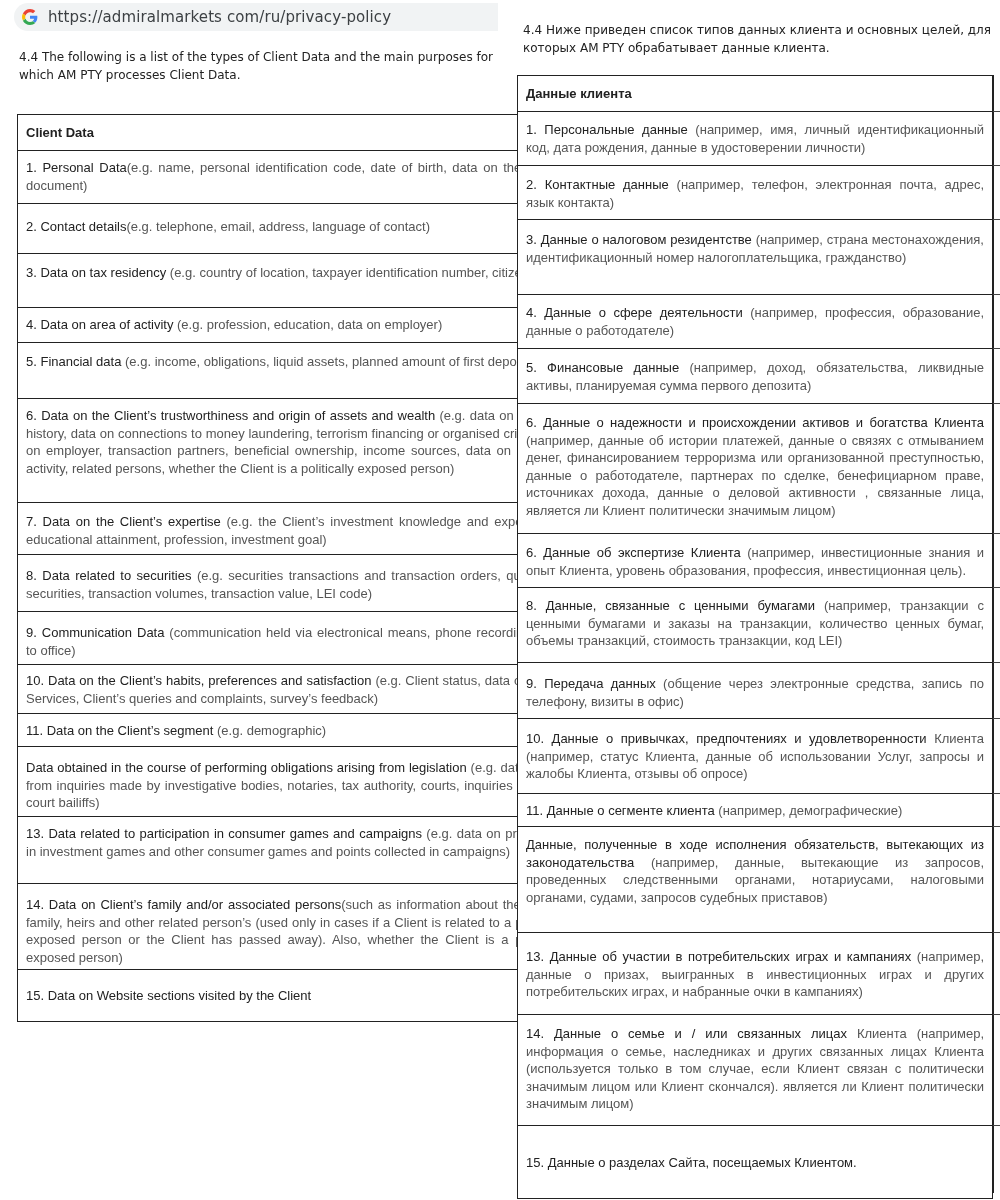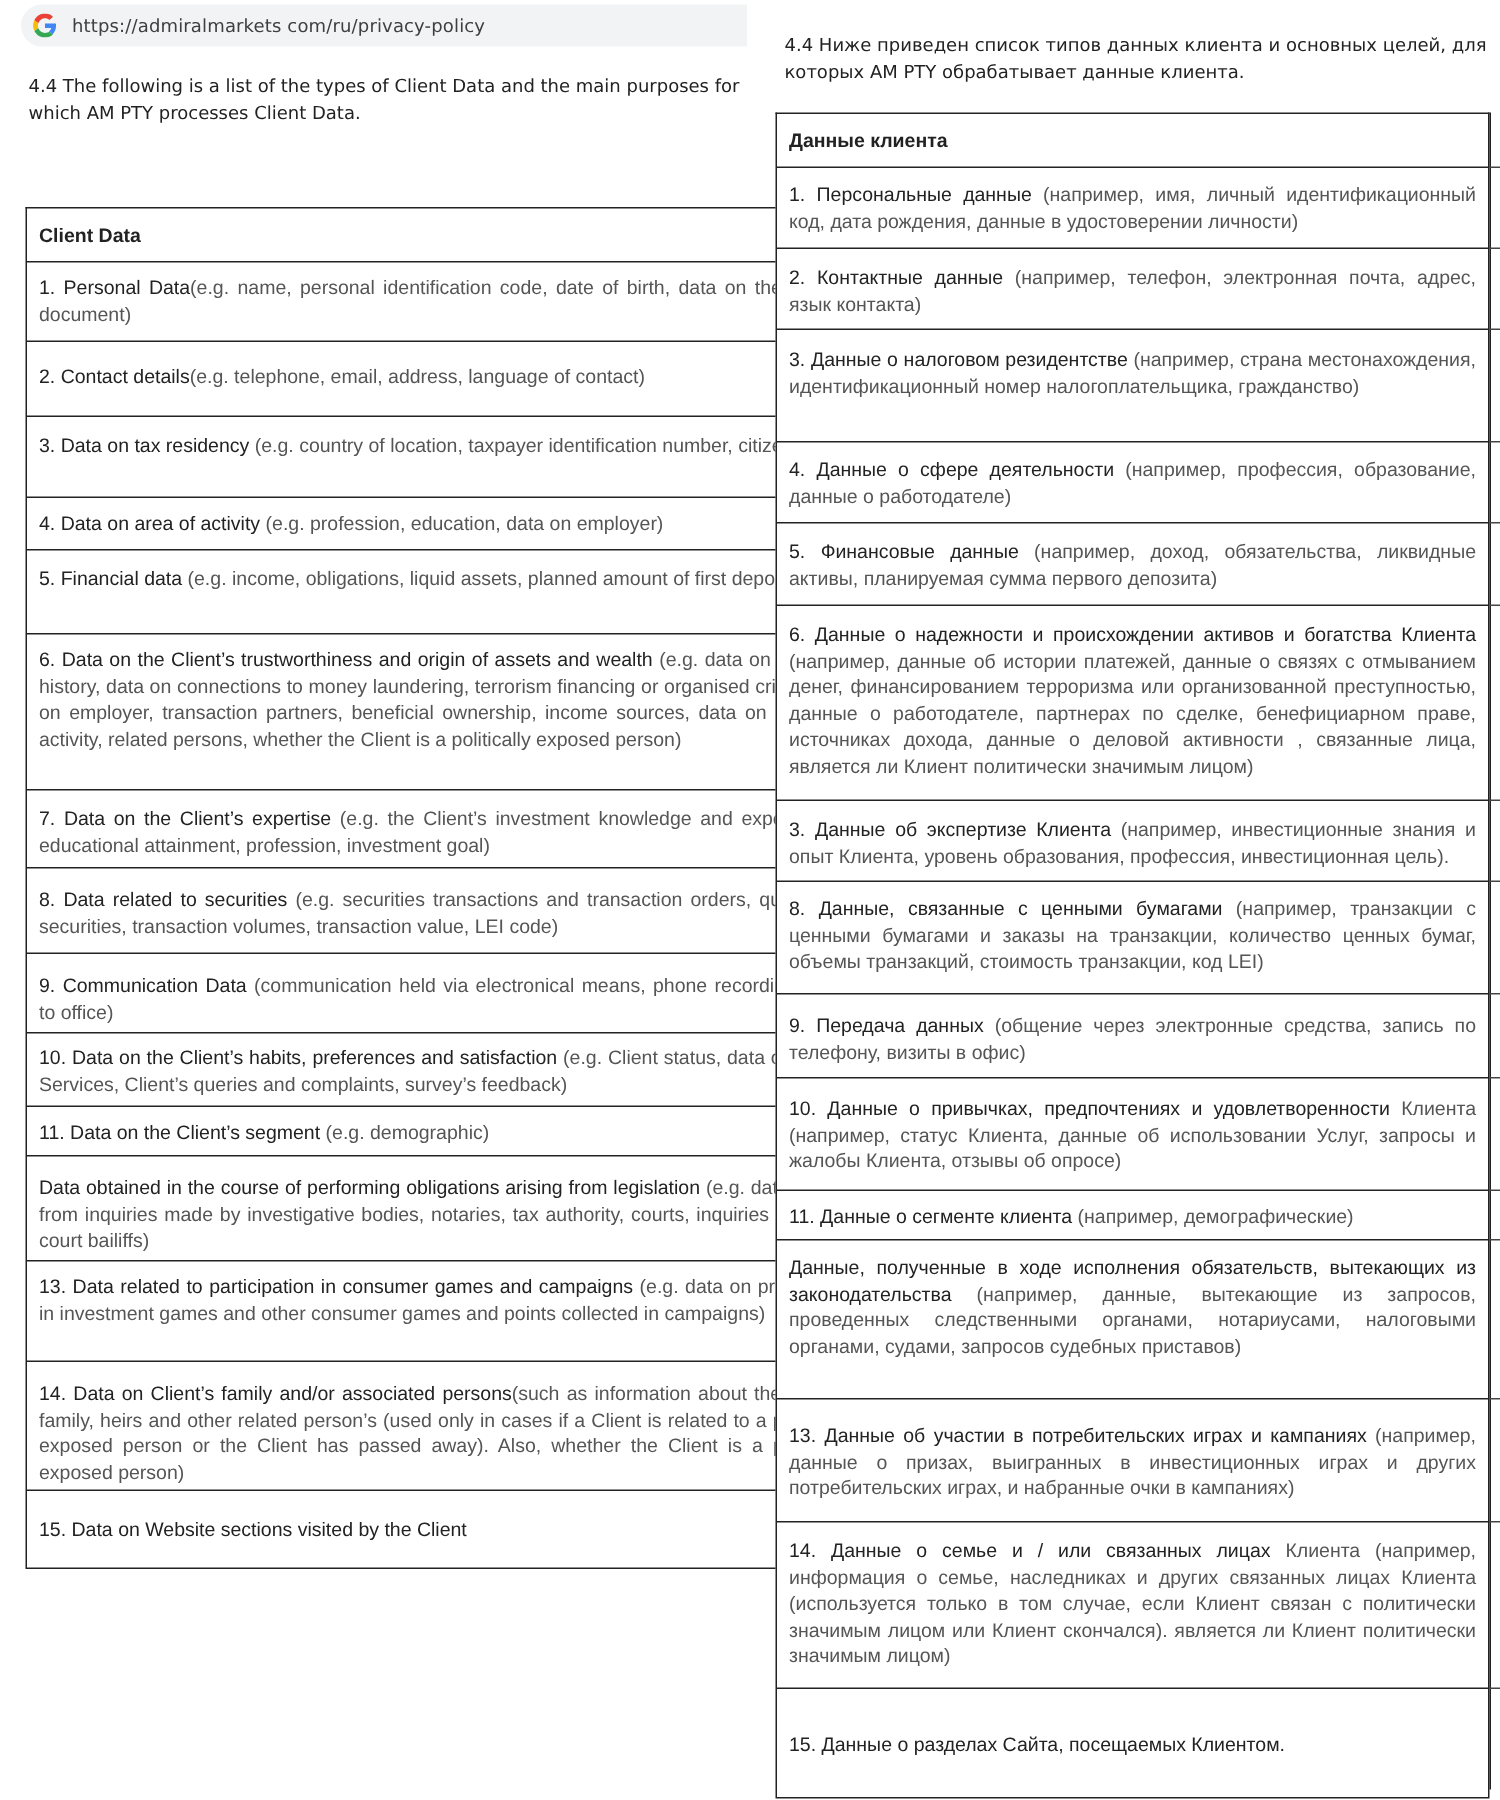--- a/index.html
+++ b/index.html
@@ -7,34 +7,34 @@
     body { position: relative; font-family: "Liberation Sans", "DejaVu Sans", sans-serif; color: #333; }
 
     .urlbar {
       position: absolute; left: 14px; top: 3px; width: 484px; height: 28px;
       background: #f1f3f4; border-radius: 14px 0 0 14px;
       display: flex; align-items: center; padding-left: 8px;
     }
     .g-icon {
       width: 16px; height: 16px; margin-right: 10px; display: inline-block;
     }
-    .url-text { font-size: 12px; color: #3c4043; font-family: "DejaVu Sans", sans-serif; letter-spacing: 0.1px; text-align: right; }
+    .url-text { font-size: 15px; color: #3c4043; font-family: "DejaVu Sans", sans-serif; letter-spacing: 0.1px; text-align: right; }
 
     .intro {
       position: absolute; font-family: "DejaVu Sans", sans-serif;
       font-size: 12px; line-height: 18px; color: #222;
     }
     .intro-en { left: 19px; top: 48px; width: 480px; }
     .intro-ru { left: 523px; top: 21px; width: 477px; }
 
     .tbl {
       position: absolute; border: 1.5px solid #222; border-bottom: none;
       background: #fff;
     }
-    .tbl-en { left: 17px; top: 114px; width: 560px; margin-top: 24px; }
+    .tbl-en { left: 17px; top: 114px; width: 560px; }
     .tbl-ru { left: 517px; top: 75px; width: 476px; }
 
     .row {
       border-bottom: 1.5px solid #222;
       padding: 8px 8px 0 8px;
       font-size: 13px; line-height: 17.5px; color: #555;
       text-align: justify;
       overflow: hidden;
     }
     .row b { color: #222; font-weight: normal; }
@@ -85,21 +85,21 @@
 </div>
 
 <div class="tbl tbl-ru">
   <div class="row hdr" style="height:36px">Данные клиента</div>
   <div class="row" style="height:54px;padding-top:9px"><b>1. Персональные данные</b><span> (например, имя, личный идентификационный код, дата рождения, данные в удостоверении личности)</span></div>
   <div class="row" style="height:54px;padding-top:10px"><b>2. Контактные данные</b><span> (например, телефон, электронная почта, адрес, язык контакта)</span></div>
   <div class="row" style="height:75px;padding-top:11px"><b>3. Данные о налоговом резидентстве</b><span> (например, страна местонахождения, идентификационный номер налогоплательщика, гражданство)</span></div>
   <div class="row" style="height:54px;padding-top:9px"><b>4. Данные о сфере деятельности</b><span> (например, профессия, образование, данные о работодателе)</span></div>
   <div class="row" style="height:55px;padding-top:10px"><b>5. Финансовые данные</b><span> (например, доход, обязательства, ликвидные активы, планируемая сумма первого депозита)</span></div>
   <div class="row" style="height:130px;padding-top:10px"><b>6. Данные о надежности и происхождении активов и богатства Клиента</b><span> (например, данные об истории платежей, данные о связях с отмыванием денег, финансированием терроризма или организованной преступностью, данные о работодателе, партнерах по сделке, бенефициарном праве, источниках дохода, данные о деловой активности , связанные лица, является ли Клиент политически значимым лицом)</span></div>
-  <div class="row" style="height:54px;padding-top:10px"><b>3. Данные об экспертизе Клиента</b><span> (например, инвестиционные знания и опыт Клиента, уровень образования, профессия, инвестиционная цель).</span></div>
+  <div class="row" style="height:54px;padding-top:10px"><b>6. Данные об экспертизе Клиента</b><span> (например, инвестиционные знания и опыт Клиента, уровень образования, профессия, инвестиционная цель).</span></div>
   <div class="row" style="height:75px;padding-top:9px"><b>8. Данные, связанные с ценными бумагами</b><span> (например, транзакции с ценными бумагами и заказы на транзакции, количество ценных бумаг, объемы транзакций, стоимость транзакции, код LEI)</span></div>
   <div class="row" style="height:56px;padding-top:12px"><b>9. Передача данных</b><span> (общение через электронные средства, запись по телефону, визиты в офис)</span></div>
   <div class="row" style="height:75px;padding-top:11px"><b>10. Данные о привычках, предпочтениях и удовлетворенности</b><span> Клиента (например, статус Клиента, данные об использовании Услуг, запросы и жалобы Клиента, отзывы об опросе)</span></div>
   <div class="row" style="height:33px"><b>11. Данные о сегменте клиента</b><span> (например, демографические)</span></div>
   <div class="row" style="height:106px;padding-top:9px"><b>Данные, полученные в ходе исполнения обязательств, вытекающих из законодательства</b><span> (например, данные, вытекающие из запросов, проведенных следственными органами, нотариусами, налоговыми органами, судами, запросов судебных приставов)</span></div>
   <div class="row" style="height:82px;padding-top:15px"><b>13. Данные об участии в потребительских играх и кампаниях</b><span> (например, данные о призах, выигранных в инвестиционных играх и других потребительских играх, и набранные очки в кампаниях)</span></div>
   <div class="row" style="height:111px;padding-top:10px"><b>14. Данные о семье и / или связанных лицах</b><span> Клиента (например, информация о семье, наследниках и других связанных лицах Клиента (используется только в том случае, если Клиент связан с политически значимым лицом или Клиент скончался). является ли Клиент политически значимым лицом)</span></div>
   <div class="row" style="height:73px;padding-top:28px"><b>15. Данные о разделах Сайта, посещаемых Клиентом.</b><span></span></div>
 </div>
 

